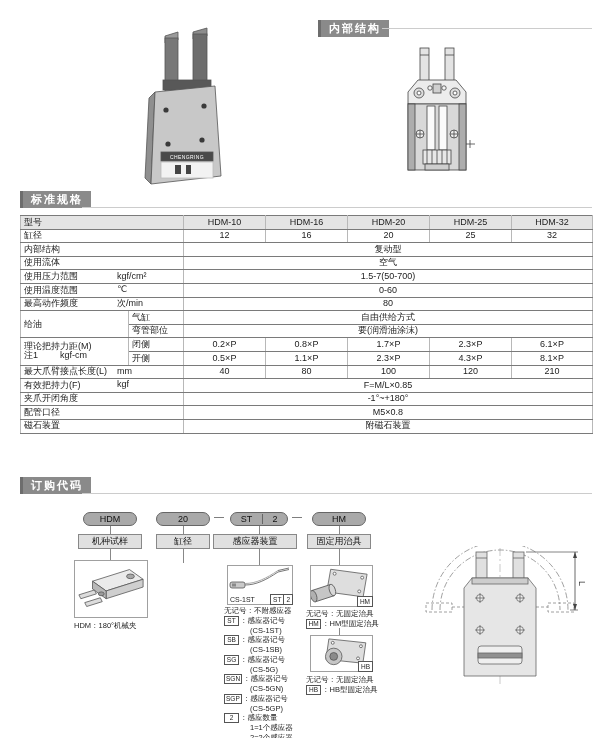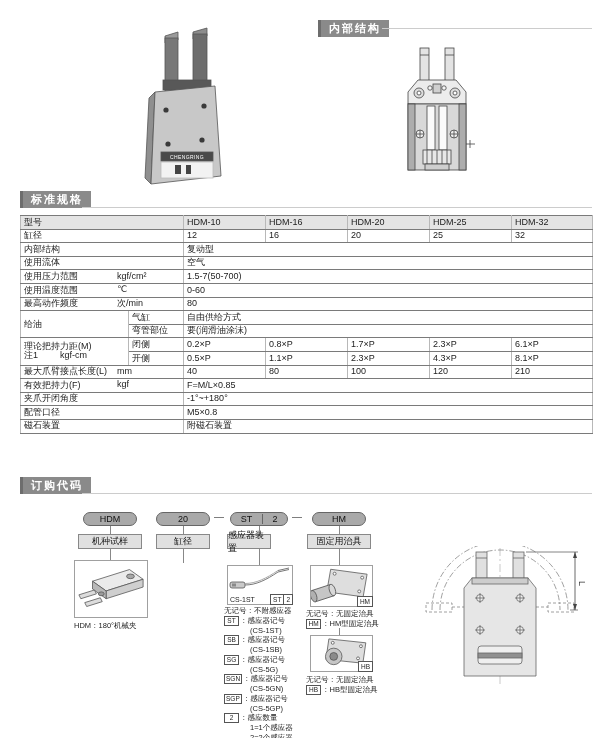--- a/index.html
+++ b/index.html
@@ -7,21 +7,21 @@
 body{font-family:"Liberation Sans","DejaVu Sans",sans-serif;color:#222}
 .page{position:relative;width:607px;height:738px;background:#fff;overflow:hidden}
 .badge{position:absolute;height:17px;background:#8a8a8a;border-left:3px solid #6d6d6d;color:#fff;font-size:11px;font-weight:bold;letter-spacing:2px;display:flex;align-items:center;padding:0 8px;white-space:nowrap}
 .hline{position:absolute;height:1px;background:#ccc}
 
 table.spec{position:absolute;left:20px;top:215px;width:572px;border-collapse:collapse;table-layout:fixed;font-size:9px;color:#222}
 .spec td{border-left:1px solid #b8b8b8;border-right:1px solid #b8b8b8;border-top:1px solid #7a7a7a;border-bottom:1px solid #7a7a7a;height:13.6px;padding:0 3px;line-height:1.05;background:#fff;vertical-align:middle}
 .spec tr.hdr td{background:#e4e4e4}
 .spec td.lbl{position:relative;text-align:left}
 .spec td.sub{text-align:left}
-.spec td.val{}
+.spec td.val{text-align:center}
 .lname{display:block}
 .unit{position:absolute;left:96px;top:50%;transform:translateY(-50%)}
 .l2{display:block}
 .l2 .unit2{margin-left:22px}
 .note{position:absolute;left:20px;top:451px;font-size:7.5px;color:#333;white-space:nowrap}
 
 .cap{position:absolute;top:512px;height:14px;border:1px solid #666;border-radius:7px;background:#a9a9a9;display:flex;align-items:center;justify-content:center;font-size:9px;color:#111}
 .cap-split span{display:block;text-align:center}
 .cap-split .c1{flex:1.3;border-right:1px solid #666}
 .cap-split .c2{flex:1}
@@ -269,21 +269,21 @@
   <div class="dash" style="left:214px">—</div>
   <div class="dash" style="left:292px">—</div>
 
   <div class="vline" style="left:110px;top:526px;height:8px"></div>
   <div class="vline" style="left:183px;top:526px;height:8px"></div>
   <div class="vline" style="left:259px;top:526px;height:8px"></div>
   <div class="vline" style="left:339px;top:526px;height:8px"></div>
 
   <div class="olabel" style="left:78px;width:64px">机种试样</div>
   <div class="olabel" style="left:156px;width:54px">缸径</div>
-  <div class="olabel" style="left:227px;width:44px">感应器装置</div>
+  <div class="olabel" style="left:213px;width:84px">感应器装置</div>
   <div class="olabel" style="left:307px;width:64px">固定用治具</div>
 
   <div class="vline" style="left:110px;top:549px;height:11px"></div>
   <div class="vline" style="left:183px;top:549px;height:14px"></div>
   <div class="vline" style="left:259px;top:549px;height:16px"></div>
   <div class="vline" style="left:339px;top:549px;height:16px"></div>
 
   <div class="imgbox" style="left:74px;top:560px;width:74px;height:58px">
     <svg width="72" height="56" viewBox="0 0 74 56">
       <g stroke="#555" stroke-width="0.8">

